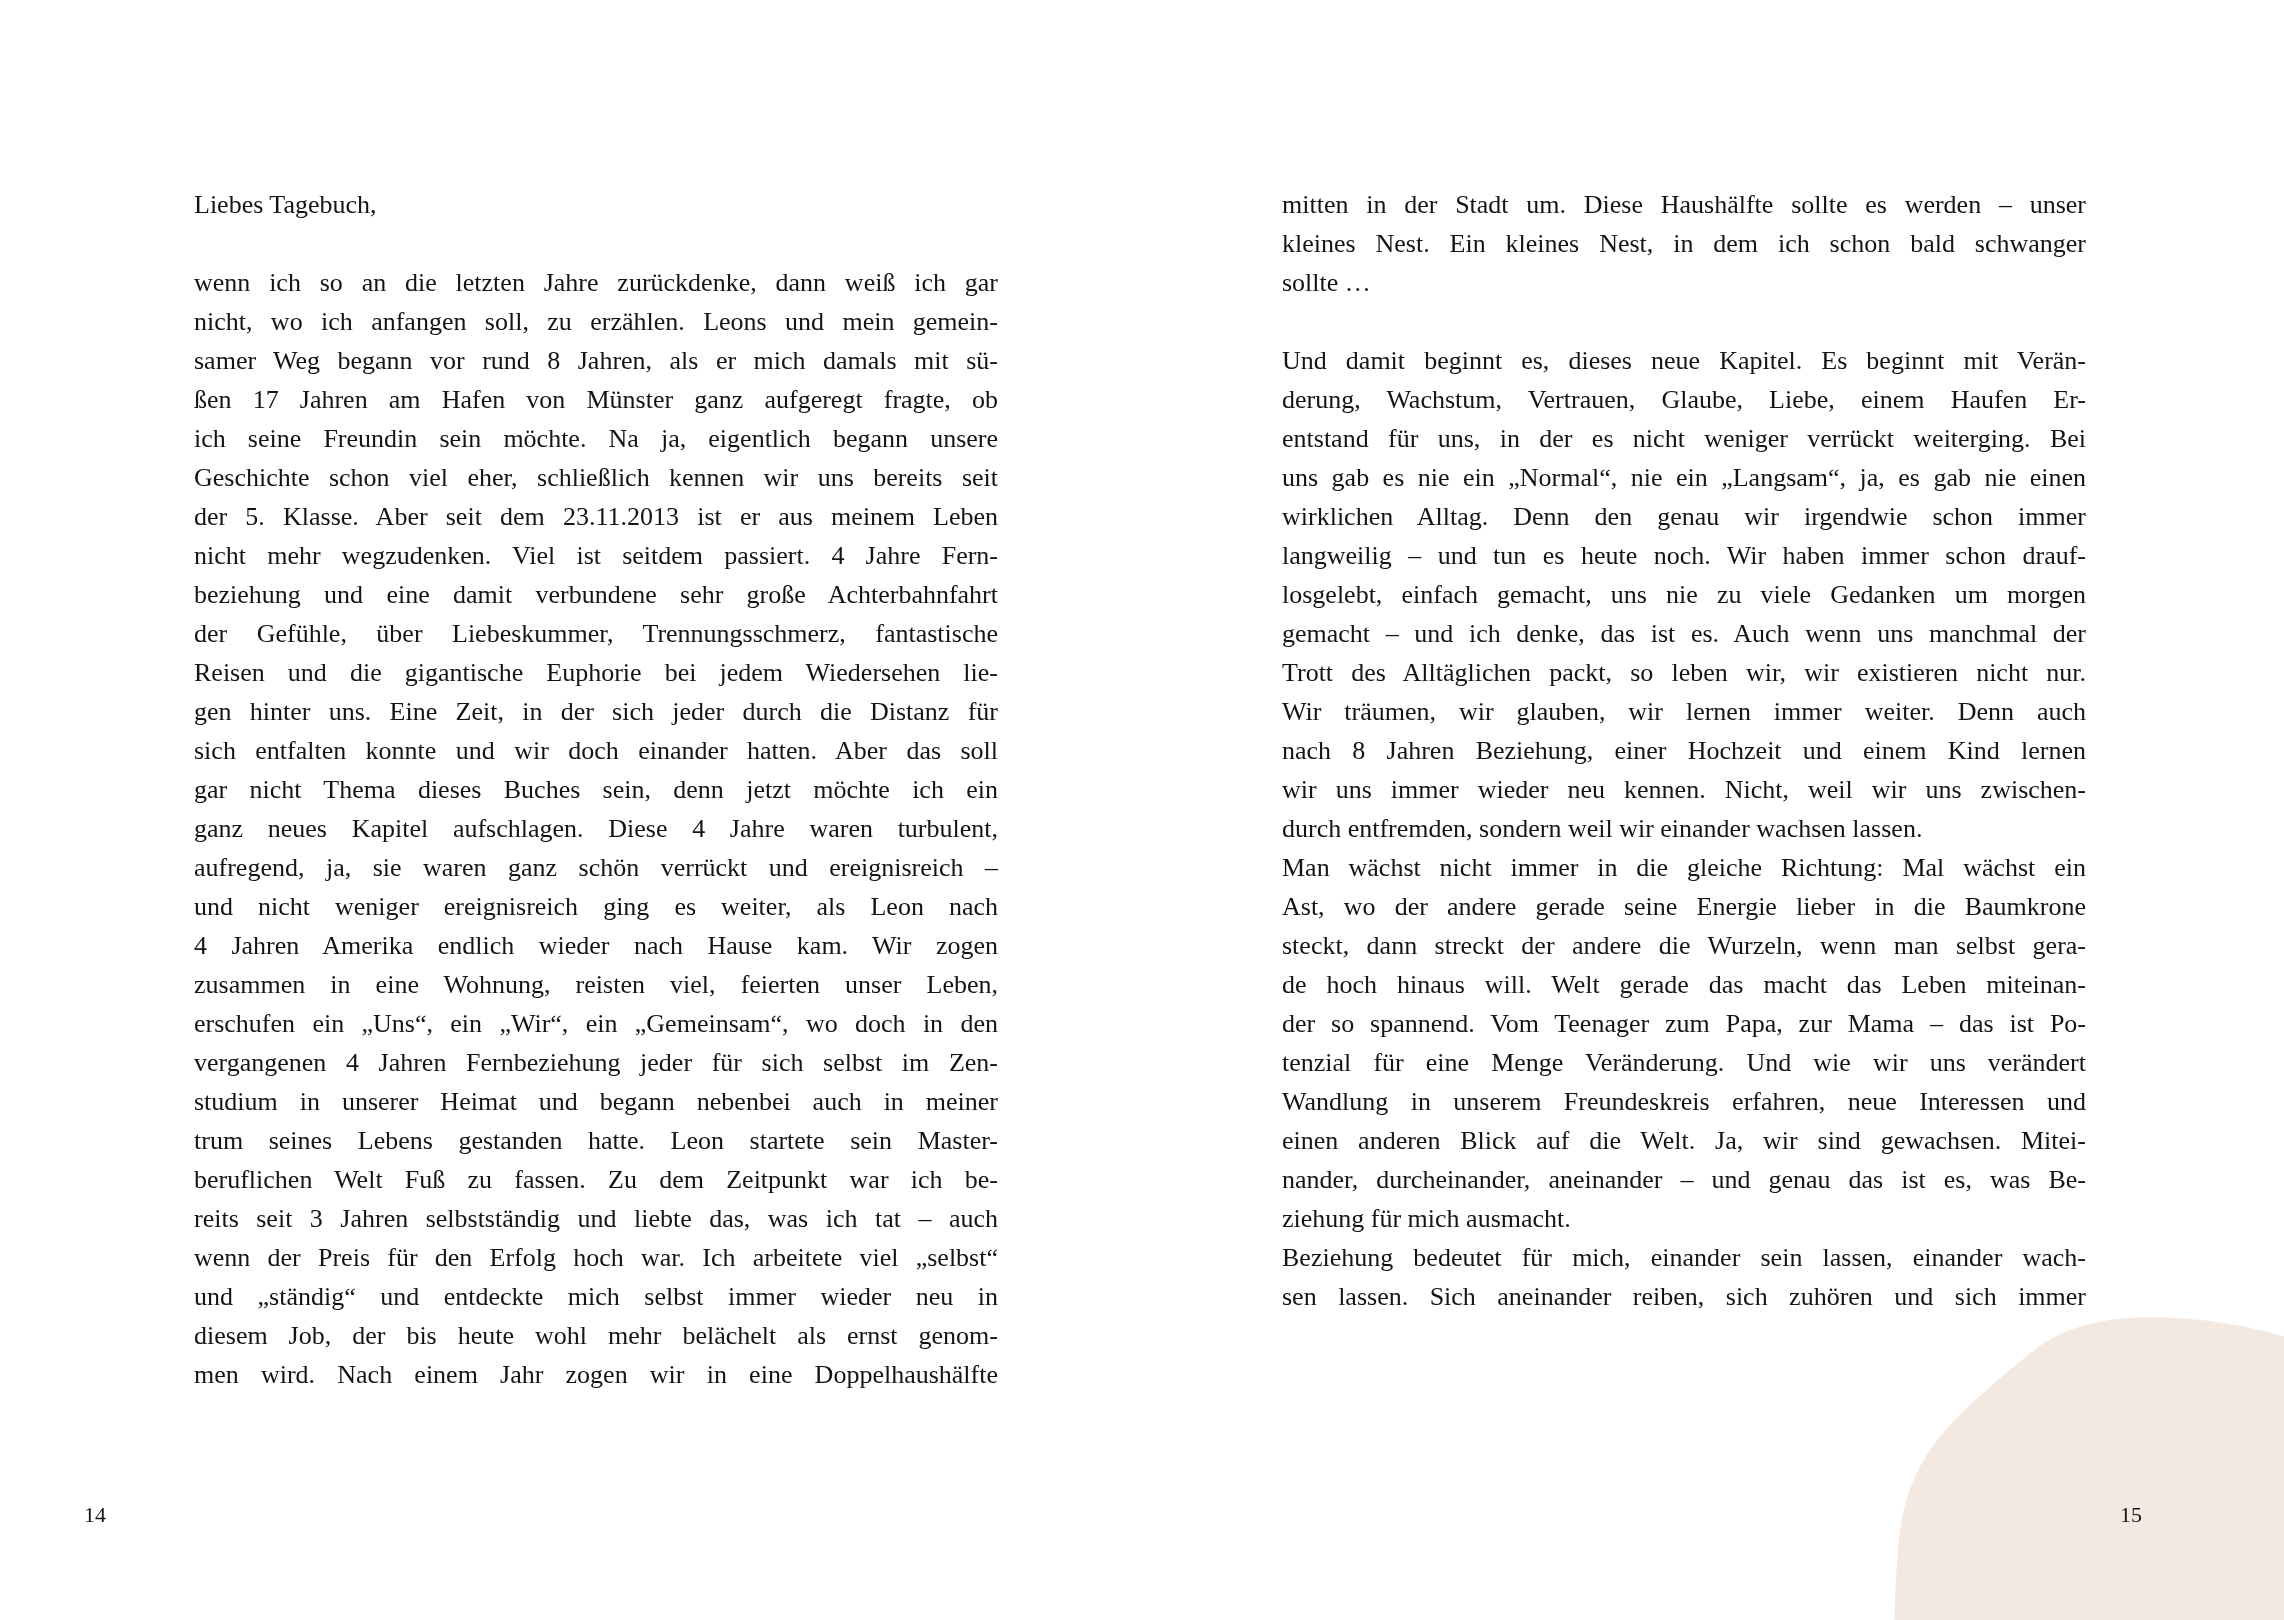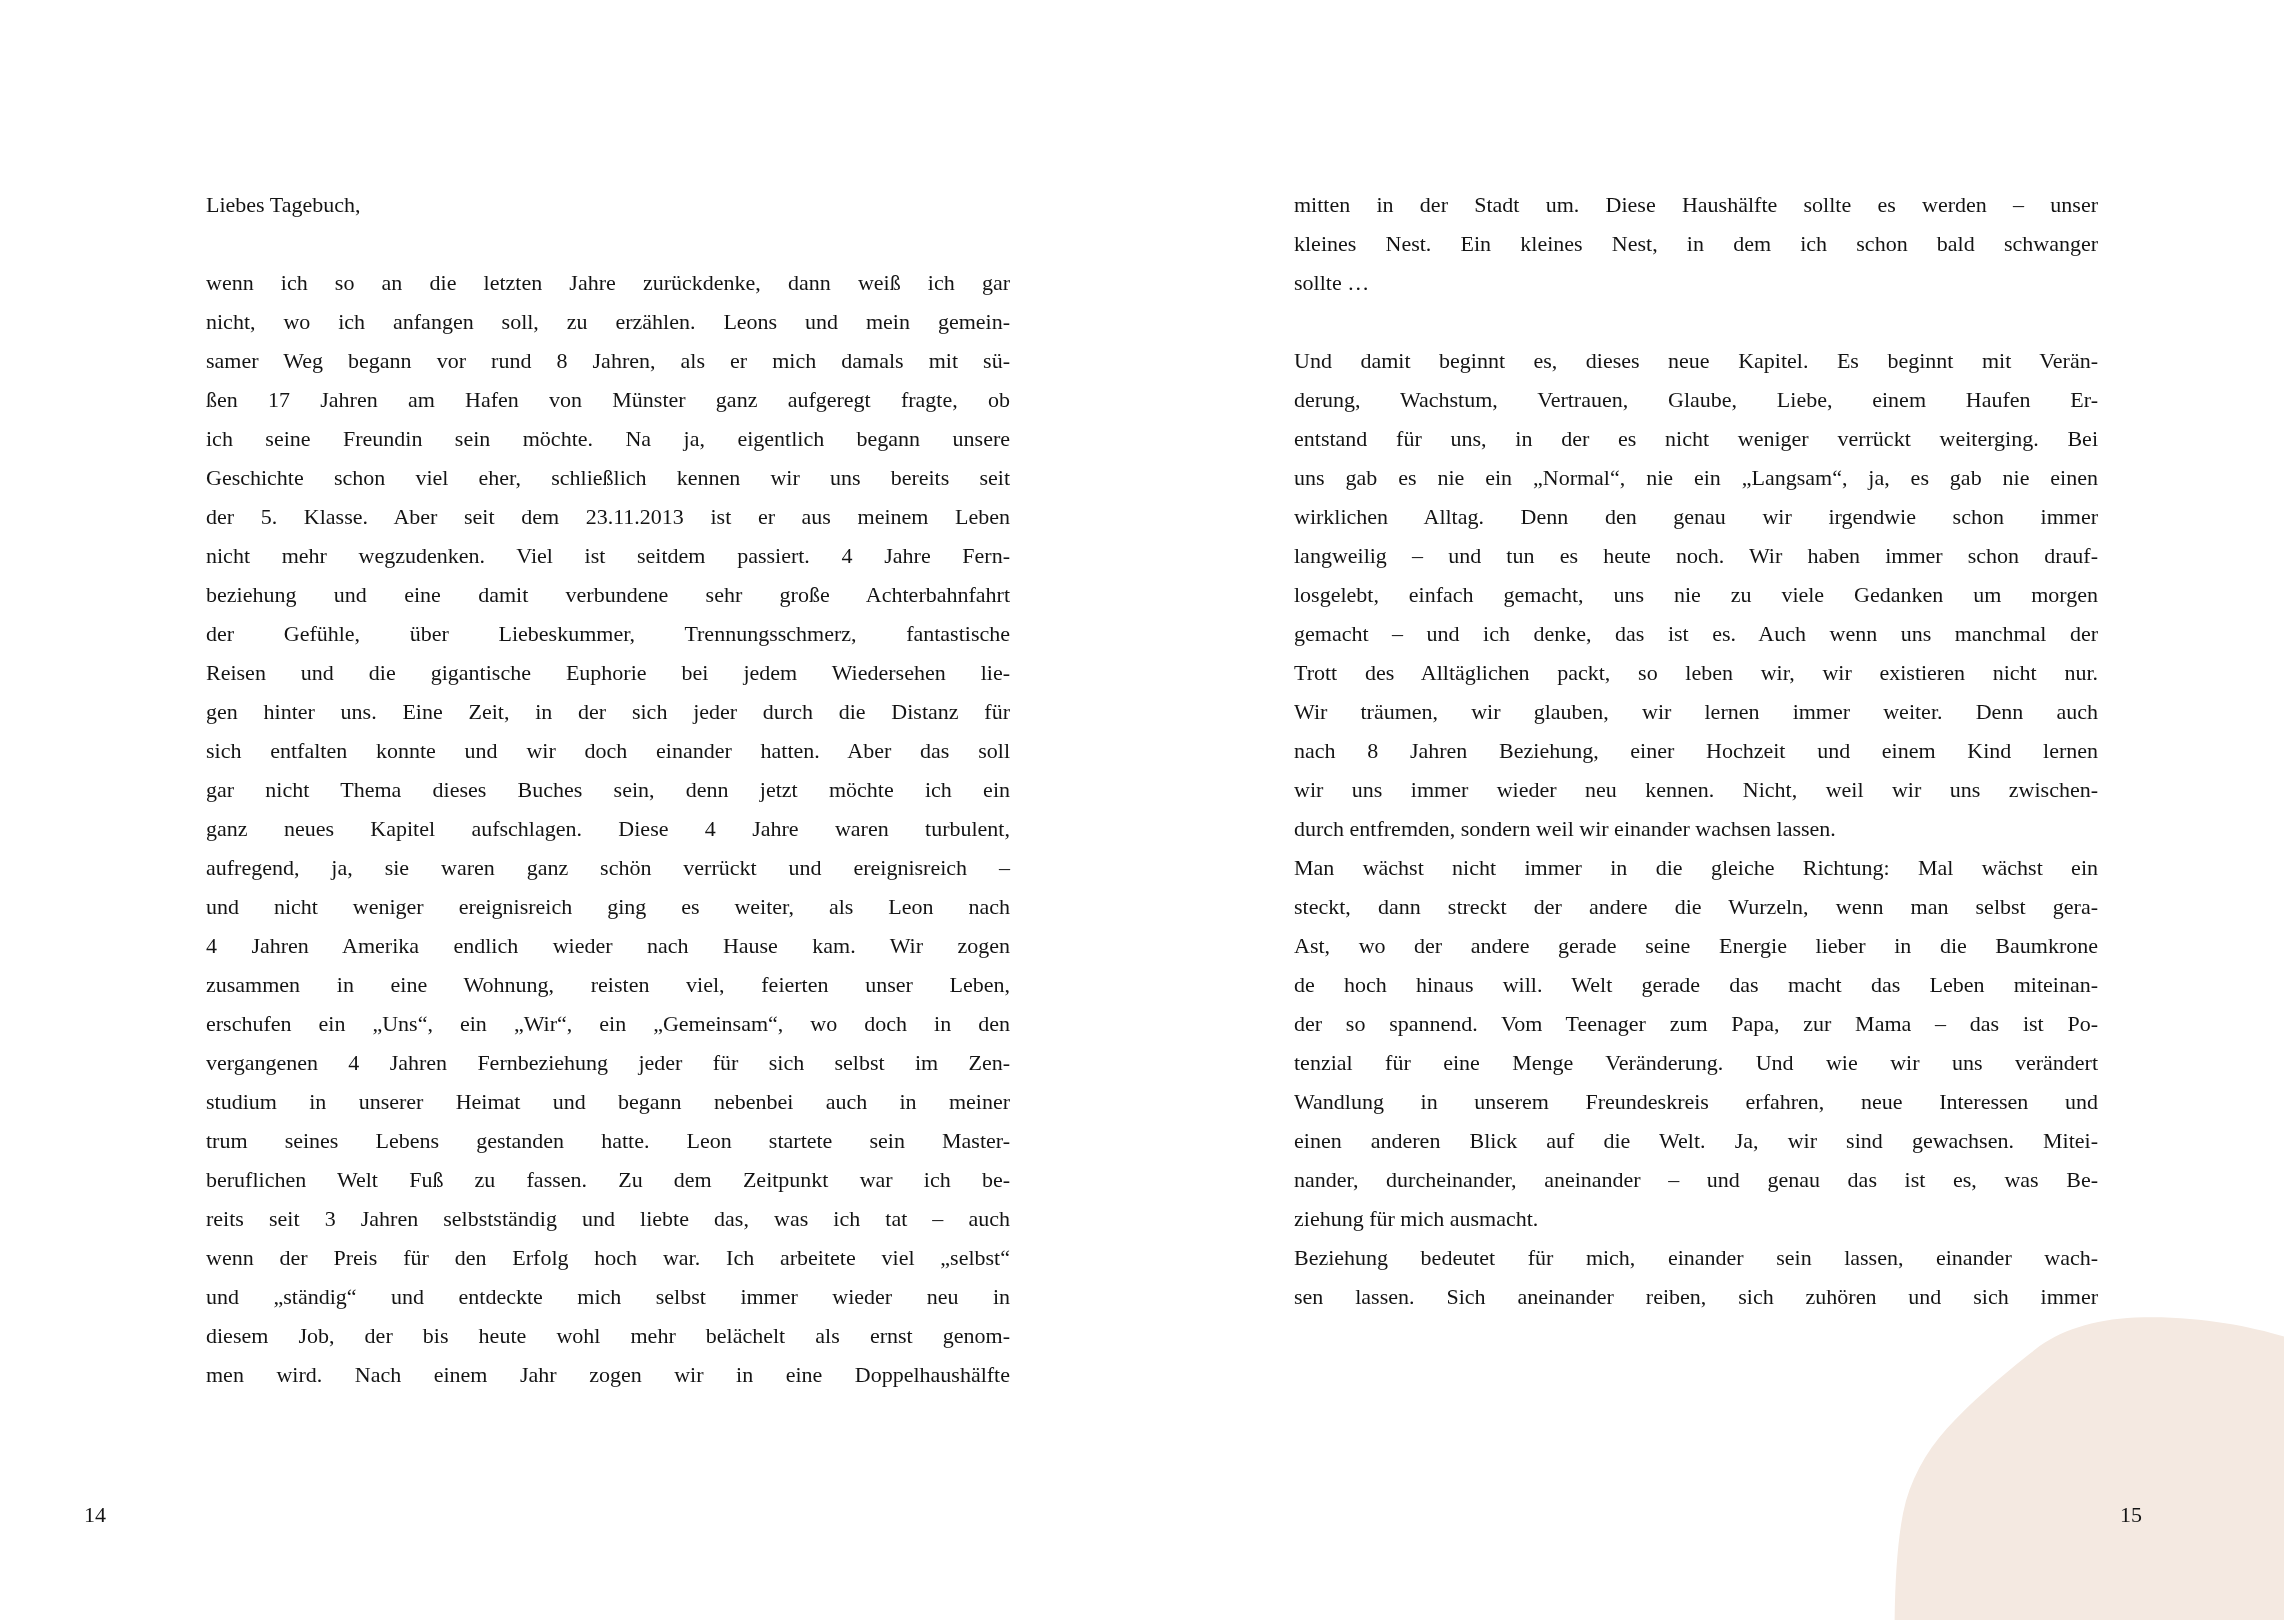--- a/index.html
+++ b/index.html
@@ -20,24 +20,23 @@
   .page {
     position: absolute;
     top: 0; height: 1620px; width: 1142px;
   }
   .page-left  { left: 0; }
   .page-right { left: 1142px; }
   .textblock {
     position: absolute;
     top: 185px;
     width: 804px;
-    font-size: 22px;
+    font-size: 26px;
     line-height: 39px;
     letter-spacing: 0;
-    margin-left: 12px;
   }
   .page-left  .textblock { left: 194px; }
   .page-right .textblock { left: 140px; } 
   .line {
     height: 39px;
     text-align: justify;
     text-align-last: justify;
   }
   .line.ragged {
     text-align: left;
@@ -114,22 +113,22 @@
       <div class="line">wirklichen Alltag. Denn den genau wir irgendwie schon immer</div>
       <div class="line">langweilig – und tun es heute noch. Wir haben immer schon drauf-</div>
       <div class="line">losgelebt, einfach gemacht, uns nie zu viele Gedanken um morgen</div>
       <div class="line">gemacht – und ich denke, das ist es. Auch wenn uns manchmal der</div>
       <div class="line">Trott des Alltäglichen packt, so leben wir, wir existieren nicht nur.</div>
       <div class="line">Wir träumen, wir glauben, wir lernen immer weiter. Denn auch</div>
       <div class="line">nach 8 Jahren Beziehung, einer Hochzeit und einem Kind lernen</div>
       <div class="line">wir uns immer wieder neu kennen. Nicht, weil wir uns zwischen-</div>
       <div class="line ragged">durch entfremden, sondern weil wir einander wachsen lassen.</div>
       <div class="line">Man wächst nicht immer in die gleiche Richtung: Mal wächst ein</div>
+      <div class="line">Ast, wo der andere gerade seine Energie lieber in die Baumkrone</div>
       <div class="line">steckt, dann streckt der andere die Wurzeln, wenn man selbst gera-</div>
-      <div class="line">Ast, wo der andere gerade seine Energie lieber in die Baumkrone</div>
       <div class="line">de hoch hinaus will. Welt gerade das macht das Leben miteinan-</div>
       <div class="line">der so spannend. Vom Teenager zum Papa, zur Mama – das ist Po-</div>
       <div class="line">tenzial für eine Menge Veränderung. Und wie wir uns verändert</div>
       <div class="line">Wandlung in unserem Freundeskreis erfahren, neue Interessen und</div>
       <div class="line">einen anderen Blick auf die Welt. Ja, wir sind gewachsen. Mitei-</div>
       <div class="line">nander, durcheinander, aneinander – und genau das ist es, was Be-</div>
       <div class="line ragged">ziehung für mich ausmacht.</div>
       <div class="line">Beziehung bedeutet für mich, einander sein lassen, einander wach-</div>
       <div class="line">sen lassen. Sich aneinander reiben, sich zuhören und sich immer</div>
     </div>

